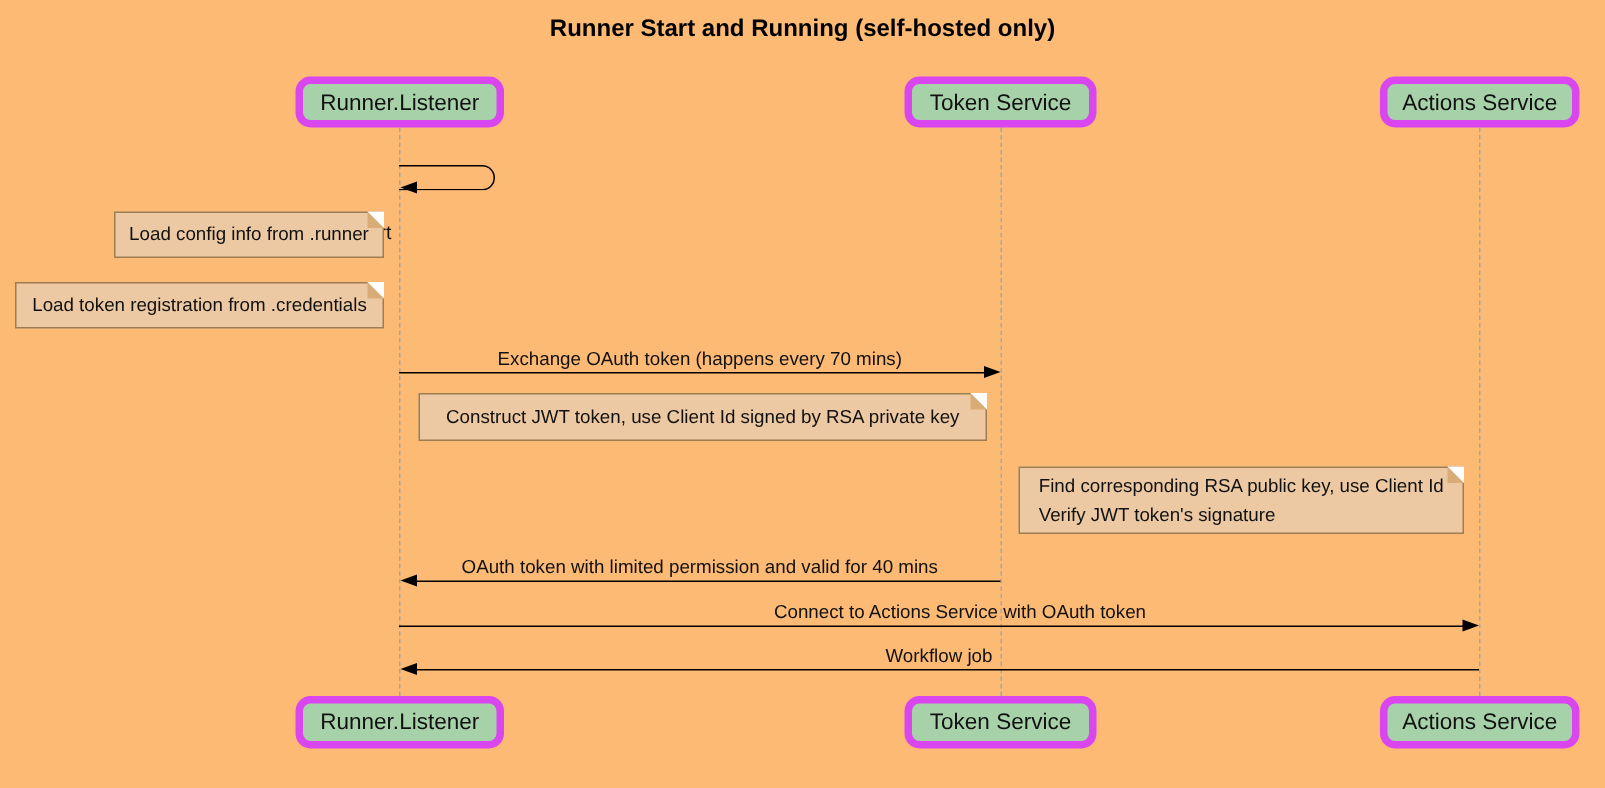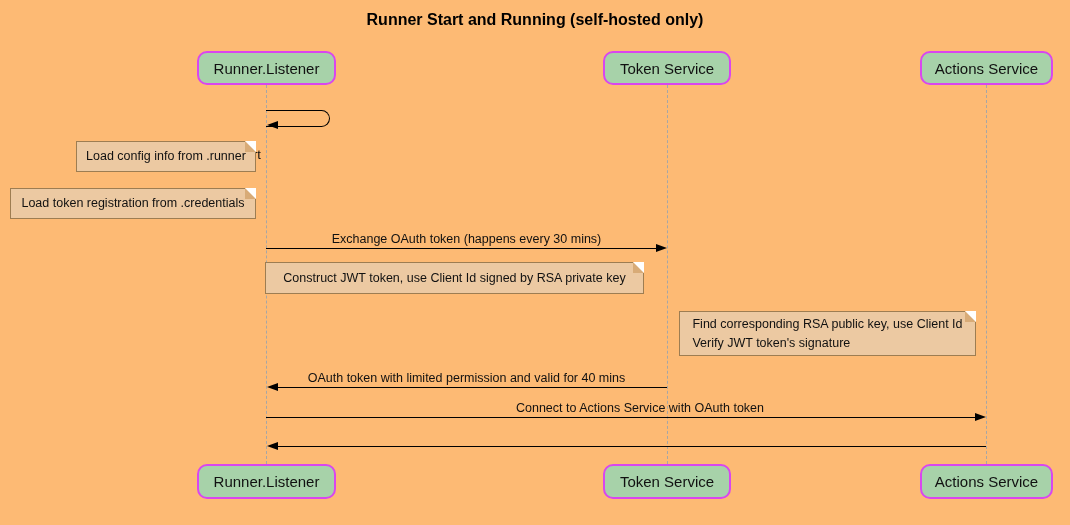--- a/index.html
+++ b/index.html
@@ -17,21 +17,21 @@
     left: 0; top: 11; width: 1070px;
     top: 11px;
     text-align: center;
     font-size: 16px;
     font-weight: bold;
     color: #000000;
   }
   .participant {
     position: absolute;
     background: #a7d2a9;
-    border: 2px solid #d946ef;
+    border: 5px solid #d946ef;
     border-radius: 10px;
     display: flex;
     align-items: center;
     justify-content: center;
     font-size: 15px;
     color: #111111;
     box-sizing: border-box;
   }
   .lifeline {
     position: absolute;
@@ -127,41 +127,42 @@
   <div class="arrow-left" style="left:267px; top:121px;"></div>
 
   <div class="note" style="left:10px; top:188px; width:246px; height:31px;">
     <span>Load token registration from .credentials</span>
   </div>
 
   <div class="note" style="left:76px; top:141px; width:180px; height:31px;">
     <span>Load config info from .runner</span>
   </div>
 
-  <div class="msg-label" style="left:266px; top:232px; width:401px;">Exchange OAuth token (happens every 30 mins)</div>
+  <div class="msg-label" style="left:266px; top:232px; width:401px;">Exchange OAuth token (happens every 70 mins)</div>
   <div class="msg-line" style="left:266px; top:248px; width:394px;"></div>
   <div class="arrow-right" style="left:656px; top:243.5px;"></div>
 
-  <div class="note" style="left:265px; top:262px; width:379px; height:32px;">
+  <div class="note" style="left:279px; top:262px; width:379px; height:32px;">
     <span>Construct JWT token, use Client Id signed by RSA private key</span>
   </div>
 
   <div class="note" style="left:679px; top:311px; width:297px; height:45px; justify-content:center;">
     <span>Find corresponding RSA public key, use Client Id
 Verify JWT token's signature</span>
   </div>
 
   <div class="msg-label" style="left:266px; top:371px; width:401px;">OAuth token with limited permission and valid for 40 mins</div>
   <div class="msg-line" style="left:273px; top:387px; width:394px;"></div>
   <div class="arrow-left" style="left:267px; top:382.5px;"></div>
 
   <div class="msg-label" style="left:280px; top:401px; width:720px;">Connect to Actions Service with OAuth token</div>
   <div class="msg-line" style="left:266px; top:417px; width:713px;"></div>
   <div class="arrow-right" style="left:975px; top:412.5px;"></div>
 
+  <div class="msg-label" style="left:266px; top:430px; width:720px;">Workflow job</div>
   <div class="msg-line" style="left:273px; top:446px; width:713px;"></div>
   <div class="arrow-left" style="left:267px; top:441.5px;"></div>
 
   <div class="participant" style="left:197px; top:464px; width:139px; height:35px;">
     <span>Runner.Listener</span>
   </div>
   <div class="participant" style="left:603px; top:464px; width:128px; height:35px;">
     <span>Token Service</span>
   </div>
   <div class="participant" style="left:920px; top:464px; width:133px; height:35px;">

